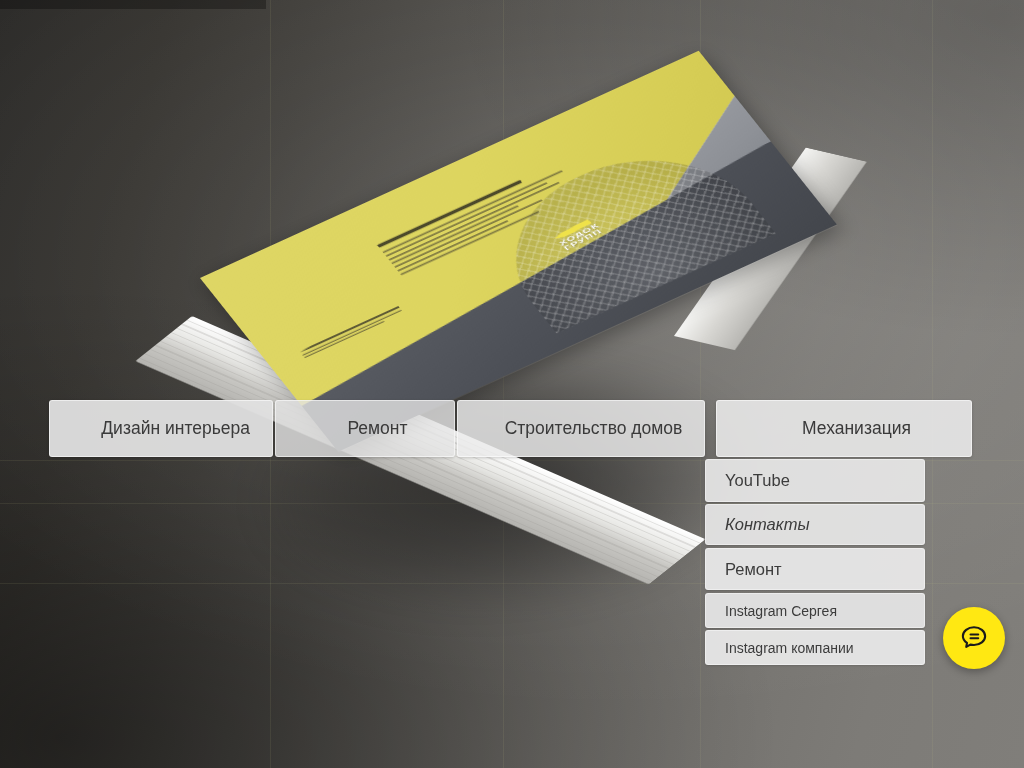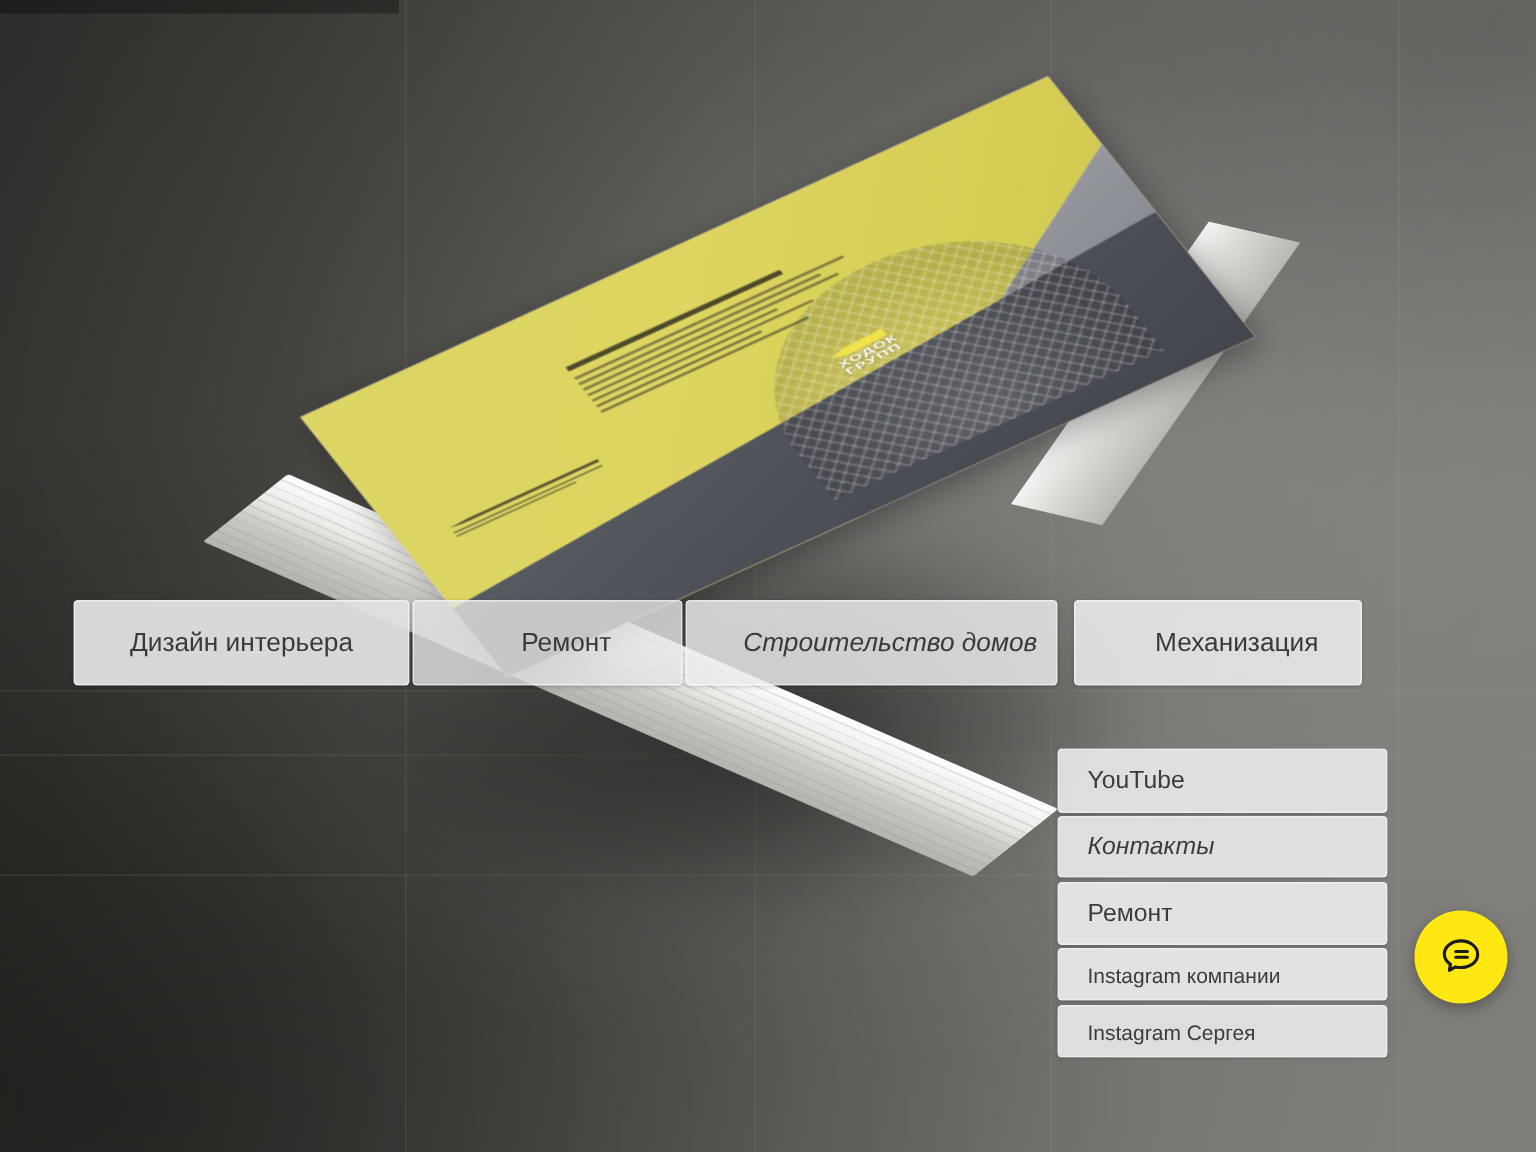--- a/index.html
+++ b/index.html
@@ -167,30 +167,30 @@
     background:rgba(233,233,233,0.88);
     border:1px solid rgba(255,255,255,0.55);
     border-radius:3px;
     color:#3a3a3a;
     font-size:17.5px;
     white-space:nowrap;
     cursor:pointer;
     box-shadow:0 1px 3px rgba(0,0,0,.18);
   }
   .nav-item + .nav-item { margin-left:2px;padding-left:47px; }
-  #nav-interior { width:224px; background:rgba(224,224,224,0.95); }
+  #nav-interior { width:224px; background:rgba(224,224,224,0.95);justify-content:flex-end; }
   #nav-repair   { width:180px; background:rgba(228,228,228,0.80); }
-  #nav-houses   { width:248px; background:rgba(234,234,234,0.84);font-style:italic; }
-  #nav-mech     { width:192px; background:rgba(238,238,238,0.86);margin-left:11px; }
+  #nav-houses   { width:248px; background:rgba(234,234,234,0.84); }
+  #nav-mech     { width:256px; background:rgba(238,238,238,0.86);margin-left:11px; }
 
   
   #dropdown {
     position:absolute; left:705px; top:459px;
     width:220px; z-index:21;
-    display:flex; flex-direction:column;margin-top:40px;
+    display:flex; flex-direction:column;
   }
   .dd-item {
     display:flex; align-items:center;
     padding:0 19px;
     color:#3c3c3c;
     border:1px solid rgba(255,255,255,0.42);
     border-radius:3px;
     cursor:pointer;
     box-shadow:0 1px 2px rgba(0,0,0,.13);
     white-space:nowrap;
@@ -290,25 +290,25 @@
   <div id="dropdown">
     <div class="dd-item" id="dd-youtube">
       <span>YouTube</span>
     </div>
     <div class="dd-item" id="dd-contacts">
       <span>Контакты</span>
     </div>
     <div class="dd-item" id="dd-articles">
       <span>Ремонт</span>
     </div>
+    <div class="dd-item" id="dd-insta-s">
+      <span>Instagram Сергея</span>
+    </div>
     <div class="dd-item" id="dd-insta-c">
       <span>Instagram компании</span>
-    </div>
-    <div class="dd-item" id="dd-insta-s">
-      <span>Instagram Сергея</span>
     </div>
   </div>
 
   <div id="chat-fab">
     <svg viewBox="0 0 24 24">
       <path d="M12 3.4c-4.9 0-8.9 3.1-8.9 7 0 2.2 1.3 4.2 3.3 5.5l-.6 3.2 3.3-1.8c.9.2 1.9.3 2.9.3 4.9 0 8.9-3.1 8.9-7s-4-7.2-8.9-7.2z" fill="none" stroke="#1b1b1b" stroke-width="1.7" stroke-linejoin="round"></path>
       <line x1="9.2" y1="9.1" x2="15.4" y2="9.1" stroke="#1b1b1b" stroke-width="1.6" stroke-linecap="round"></line>
       <line x1="9.2" y1="12.1" x2="15.4" y2="12.1" stroke="#1b1b1b" stroke-width="1.6" stroke-linecap="round"></line>
     </svg>
   </div>

